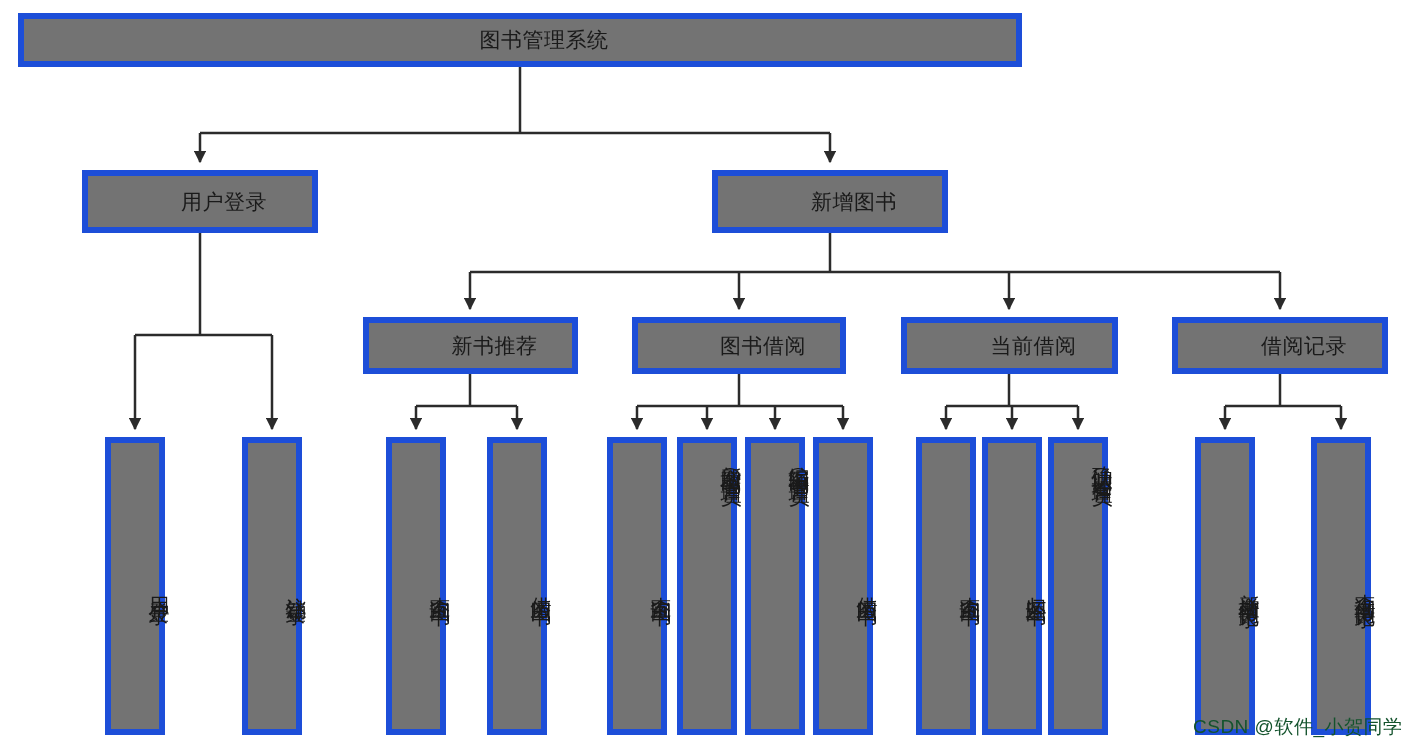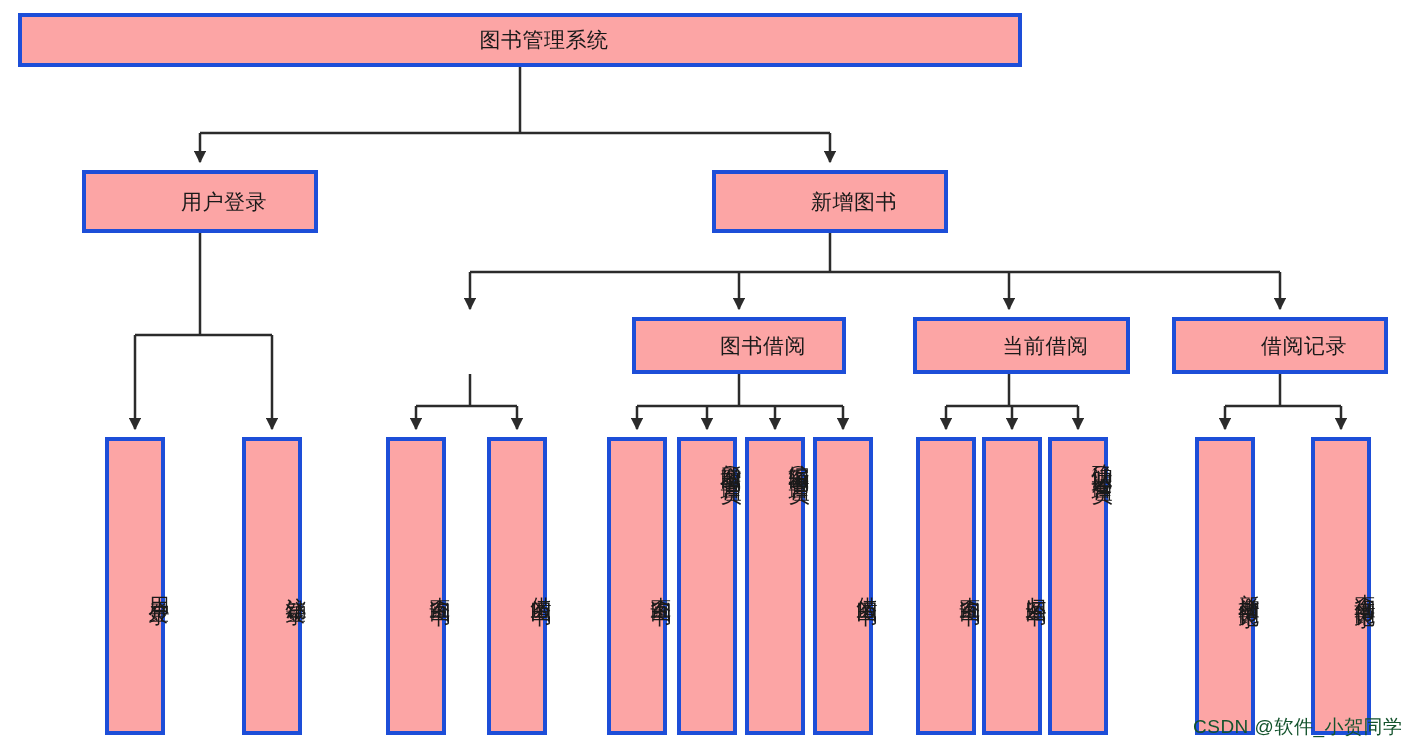--- a/index.html
+++ b/index.html
@@ -20,22 +20,22 @@
   svg.diagram-layer {
     position: absolute;
     left: 0;
     top: 0;
     width: 1405px;
     height: 747px;
   }
   .node-box {
     position: absolute;
     box-sizing: border-box;
-    background: #fca5a5;
-    border: 4px solid #1d4ed8;
+    background: #737373;
+    border: 6px solid #1d4ed8;
     display: flex;
     align-items: center;
     justify-content: center;
     padding-left: 48px;
   }
   .node-label-h {
     font-size: 21px;
     color: #1a1a1a;
     line-height: 1.2;
     white-space: nowrap;
@@ -139,24 +139,27 @@
     <span class="node-label-h">图书管理系统</span>
   </div>
 
   <div class="node-box" style="left:82px; top:170px; width:236px; height:63px;">
     <span class="node-label-h">用户登录</span>
   </div>
   <div class="node-box" style="left:712px; top:170px; width:236px; height:63px;">
     <span class="node-label-h">新增图书</span>
   </div>
 
+  <div class="node-box" style="left:363px; top:317px; width:215px; height:57px;">
+    <span class="node-label-h">新书推荐</span>
+  </div>
   <div class="node-box" style="left:632px; top:317px; width:214px; height:57px;">
     <span class="node-label-h">图书借阅</span>
   </div>
-  <div class="node-box" style="left:901px; top:317px; width:217px; height:57px;margin-left:12px;">
+  <div class="node-box" style="left:901px; top:317px; width:217px; height:57px;">
     <span class="node-label-h">当前借阅</span>
   </div>
   <div class="node-box" style="left:1172px; top:317px; width:216px; height:57px;">
     <span class="node-label-h">借阅记录</span>
   </div>
 
   <div class="node-box leaf-box centered" style="left:105px; top:437px; width:60px; height:298px;">
     <span class="node-label-v">用户登录</span>
   </div>
   <div class="node-box leaf-box centered" style="left:242px; top:437px; width:60px; height:298px;">

